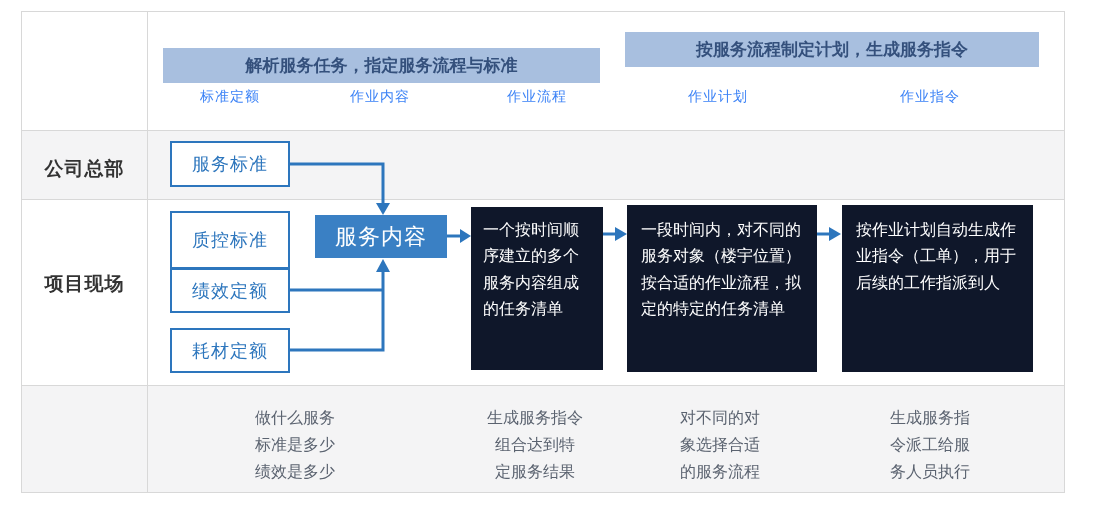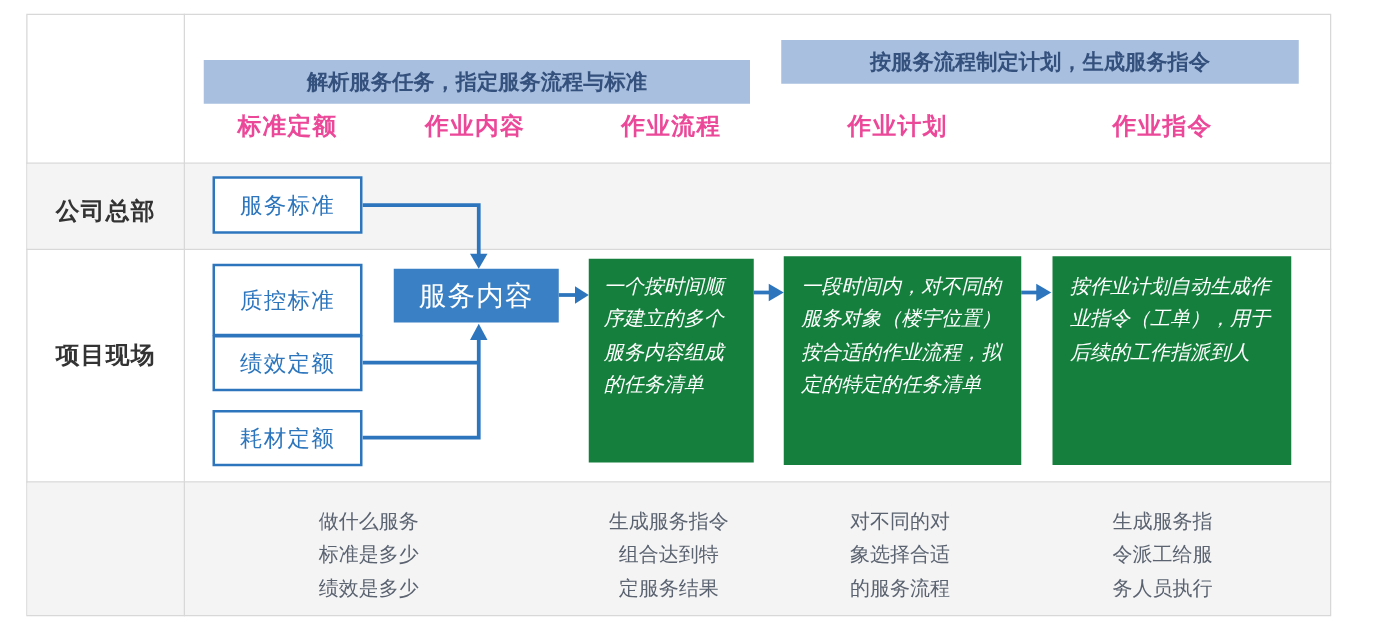--- a/index.html
+++ b/index.html
@@ -20,21 +20,21 @@
 
   .band {
     position:absolute; top:32px; height:35px; background:#a8bfdf; color:#34507c;
     font-size:17px; font-weight:600; text-align:center; line-height:35px;
   }
   #band1 { left:163px; width:437px;margin-top:16px; }
   #band2 { left:625px; width:414px; }
 
   .colhead {
     position:absolute; top:88px; transform:translateX(-50%);
-    font-size:19px; font-weight:bold; color:#ec4899; letter-spacing:1px; white-space:nowrap;
+    font-size:14px; font-weight:normal; color:#3b82f6; letter-spacing:1px; white-space:nowrap;
   }
   #col1 { left:230px; } #col2 { left:380px; } #col3 { left:537px; }
   #col4 { left:718px; } #col5 { left:930px; }
 
   .rowlabel {
     position:absolute; left:22px; width:125px; text-align:center;
     font-size:19px; font-weight:bold; color:#333333; letter-spacing:1px;
   }
   #label-hq { top:156px; } #label-site { top:271px; }
 
@@ -49,22 +49,22 @@
   #b-perf   { top:268px; height:45px; }
   #b-consum { top:328px; height:45px; }
 
   #b-content {
     position:absolute; left:315px; top:215px; width:132px; height:43px;
     background:#3a80c4; color:#ffffff; font-size:22px; font-weight:500;
     display:flex; align-items:center; justify-content:center; letter-spacing:1px;
   }
 
   .bigbox {
-    position:absolute; background:#15803d; color:#ffffff;
-    font-size:16px; line-height:1.65; padding:12px 14px; box-sizing:border-box;font-style:italic;
+    position:absolute; background:#0f172a; color:#ffffff;
+    font-size:16px; line-height:1.65; padding:12px 14px; box-sizing:border-box;
   }
   #big1 { left:471px; top:207px; width:132px; height:163px; padding:10px 12px; }
   #big2 { left:627px; top:205px; width:190px; height:167px; }
   #big3 { left:842px; top:205px; width:191px; height:167px; }
 
   .footnote {
     position:absolute; top:404px; transform:translateX(-50%); text-align:center;
     white-space:pre-line; font-size:16px; line-height:27px; color:#5b6370;
   }
   #fn1 { left:295px; } #fn2 { left:535px; } #fn3 { left:720px; } #fn4 { left:930px; }

